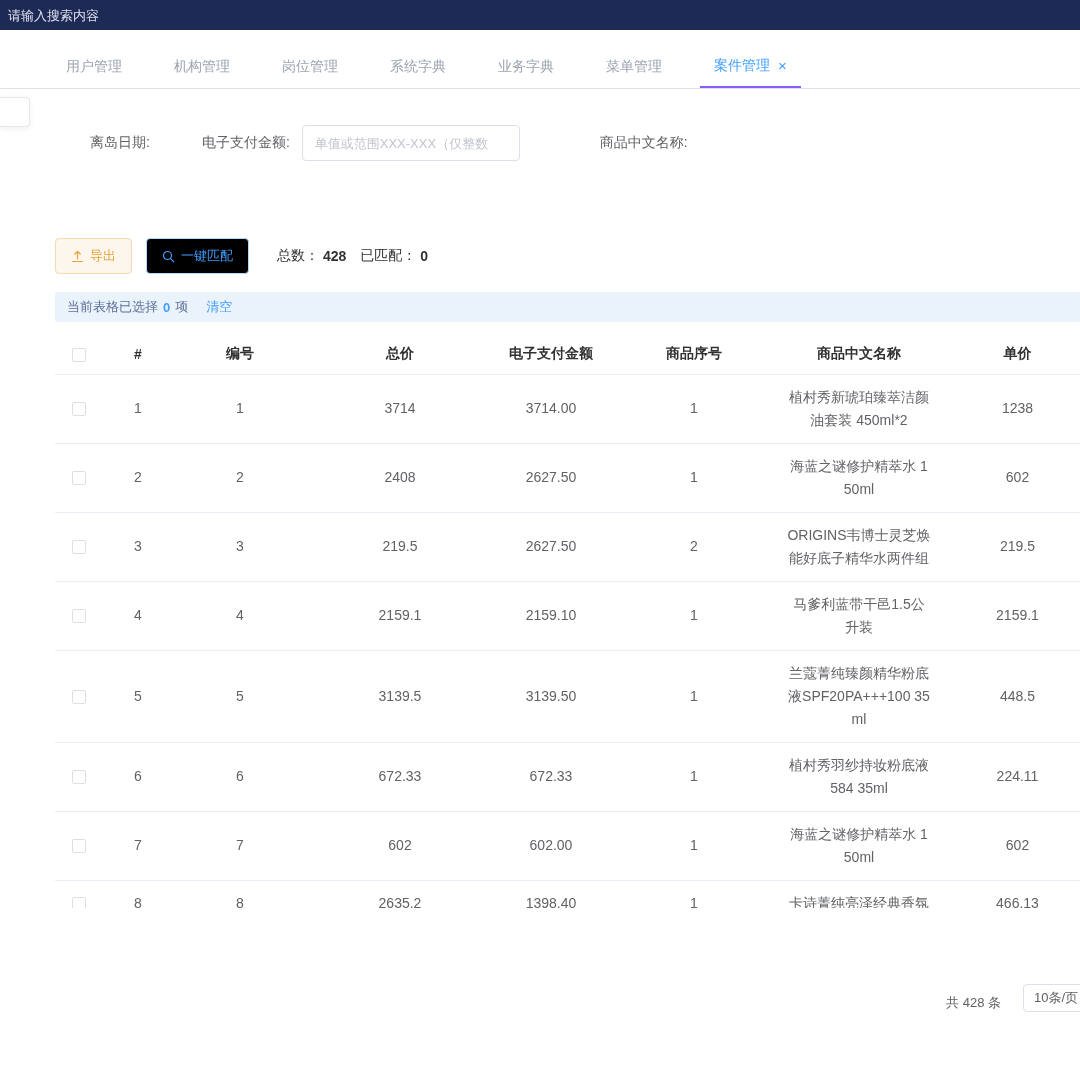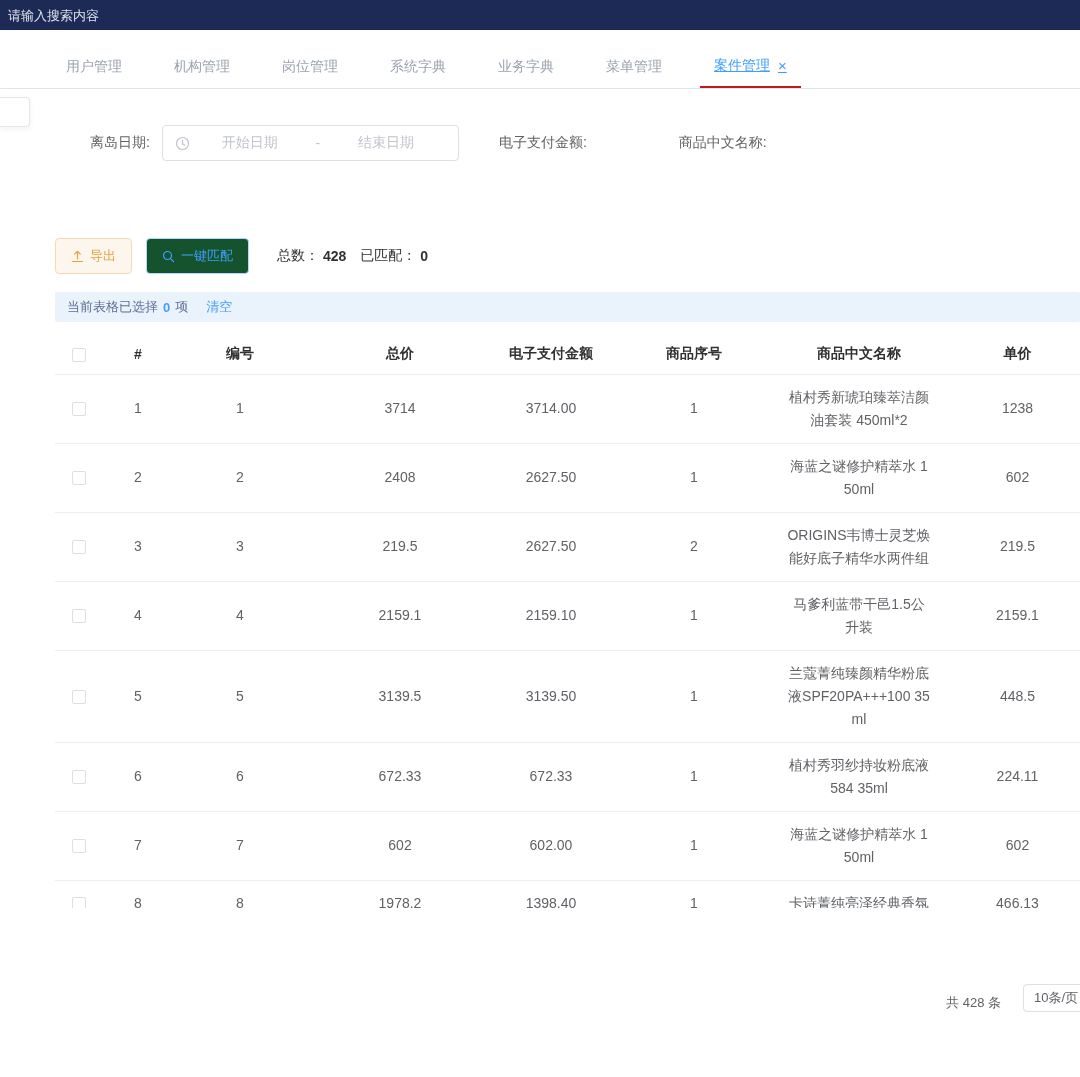--- a/index.html
+++ b/index.html
@@ -10,21 +10,21 @@
   .topbar { height:30px; background:#1d2a55; display:flex; align-items:center; padding-left:8px; }
   .topbar-search { background:transparent; border:none; outline:none; color:#84cc16;
     font-size:13px; width:220px; font-family:inherit; }
   .topbar-search::placeholder { color:#dfe3ee; opacity:1; }
 
   
   .tabbar { margin-top:15px; height:44px; border-bottom:1px solid #dfe4ec;
     display:flex; align-items:flex-end; padding-left:40px; }
   .tab { font-size:14px; color:#9ba3af; height:44px; line-height:42px; padding:0 14px;
     margin:0 12px; cursor:pointer; white-space:nowrap; display:flex; align-items:center; }
-  .tab.active { color:#409eff; border-bottom:2px solid #b91c1c;text-decoration:underline; }
+  .tab.active { color:#409eff; border-bottom:2px solid #8b5cf6; }
   .tab-close { margin-left:8px; font-size:15px; line-height:1; color:#409eff; cursor:pointer; }
 
   
   .panel-toggle { position:absolute; left:0; top:97px; width:30px; height:30px; background:#fff;
     border:1px solid #e4e7ed; border-left:none; border-radius:0 4px 4px 0;
     box-shadow:0 2px 6px rgba(0,0,0,.06); }
 
   
   .filter-row { display:flex; align-items:center; margin-top:36px; padding-left:90px; }
   .f-label { font-size:14px; color:#606266; margin-right:12px; white-space:nowrap; }
@@ -41,21 +41,21 @@
   .lbl-amount { margin-left:40px; }
   .lbl-name { margin-left:80px; }
   .name-input { width:150px; font-size:14px; }
 
   
   .toolbar { display:flex; align-items:center; margin:77px 0 0 55px; }
   .btn { height:36px; border-radius:4px; font-size:13px; display:inline-flex; align-items:center;
     padding:0 15px; cursor:pointer; white-space:nowrap; }
   .btn svg { margin-right:6px; }
   .btn-export { background:#fdf6ec; border:1px solid #f5dab1; color:#e6a23c; }
-  .btn-match { background:#14532d; border:1px solid #b3d8ff; color:#409eff; margin-left:14px; }
+  .btn-match { background:#000000; border:1px solid #b3d8ff; color:#409eff; margin-left:14px; }
   .summary { margin-left:28px; font-size:14px; color:#303133; display:flex; align-items:center; }
   .summary .num { font-weight:bold; margin:0 14px 0 4px; }
   .summary .num:last-child { margin-right:0; }
 
   
   .selection-bar { margin:18px 0 0 55px; width:1025px; height:30px; background:#eaf3fc;
     border-radius:2px; display:flex; align-items:center; padding:15px 12px; font-size:13px; color:#5e7099; }
   .sel-count { color:#409eff; font-weight:bold; margin:0 5px; }
   .sel-suffix { margin-right:4px; }
   .sel-clear { color:#409eff; margin-left:14px; cursor:pointer; }
@@ -108,33 +108,23 @@
     <div class="tab active">
       <span>案件管理</span>
       <span class="tab-close">×</span>
     </div>
   </div>
 
 <div class="panel-toggle"></div>
 
 <div class="filter-row">
   <span class="f-label">离岛日期:</span>
-  <div class="box date-input">
-    <span style="display:inline-flex;">
-      <svg width="15" height="15" viewBox="0 0 15 15">
-        <circle cx="7.5" cy="7.5" r="6" fill="none" stroke="#c0c4cc" stroke-width="1.2"></circle>
-        <path d="M7.5 4.2 V7.8 L10 9.2" fill="none" stroke="#c0c4cc" stroke-width="1.2" stroke-linecap="round"></path>
-      </svg>
-    </span>
-    <span class="ph">开始日期</span>
-    <span class="sep">-</span>
-    <span class="ph">结束日期</span>
-  </div>
 
   <span class="f-label lbl-amount">电子支付金额:</span>
+  <input class="text-input amount-input" type="text" placeholder="单值或范围XXX-XXX（仅整数" style="">
 
   <span class="f-label lbl-name">商品中文名称:</span>
 </div>
 
 <div class="toolbar">
   <button class="btn btn-export">
     <svg width="13" height="13" viewBox="0 0 13 13">
       <path d="M6.5 9 V1.5 M3.8 4 L6.5 1.3 L9.2 4" fill="none" stroke="#e6a23c" stroke-width="1.2" stroke-linecap="round" stroke-linejoin="round"></path>
       <path d="M1.5 11.5 H11.5" stroke="#e6a23c" stroke-width="1.2" stroke-linecap="round"></path>
     </svg>
@@ -256,21 +246,21 @@
           <td>602</td>
           <td>602.00</td>
           <td>1</td>
           <td class="name-cell">海蓝之谜修护精萃水 150ml</td>
           <td>602</td>
         </tr>
         <tr>
           <td><span class="checkbox"></span></td>
           <td>8</td>
           <td>8</td>
-          <td>1978.2</td>
+          <td>2635.2</td>
           <td>1398.40</td>
           <td>1</td>
           <td class="name-cell">卡诗菁纯亮泽经典香氛</td>
           <td>466.13</td>
         </tr>
       </tbody>
   </table>
 </div>
 
 <div class="pagination">

